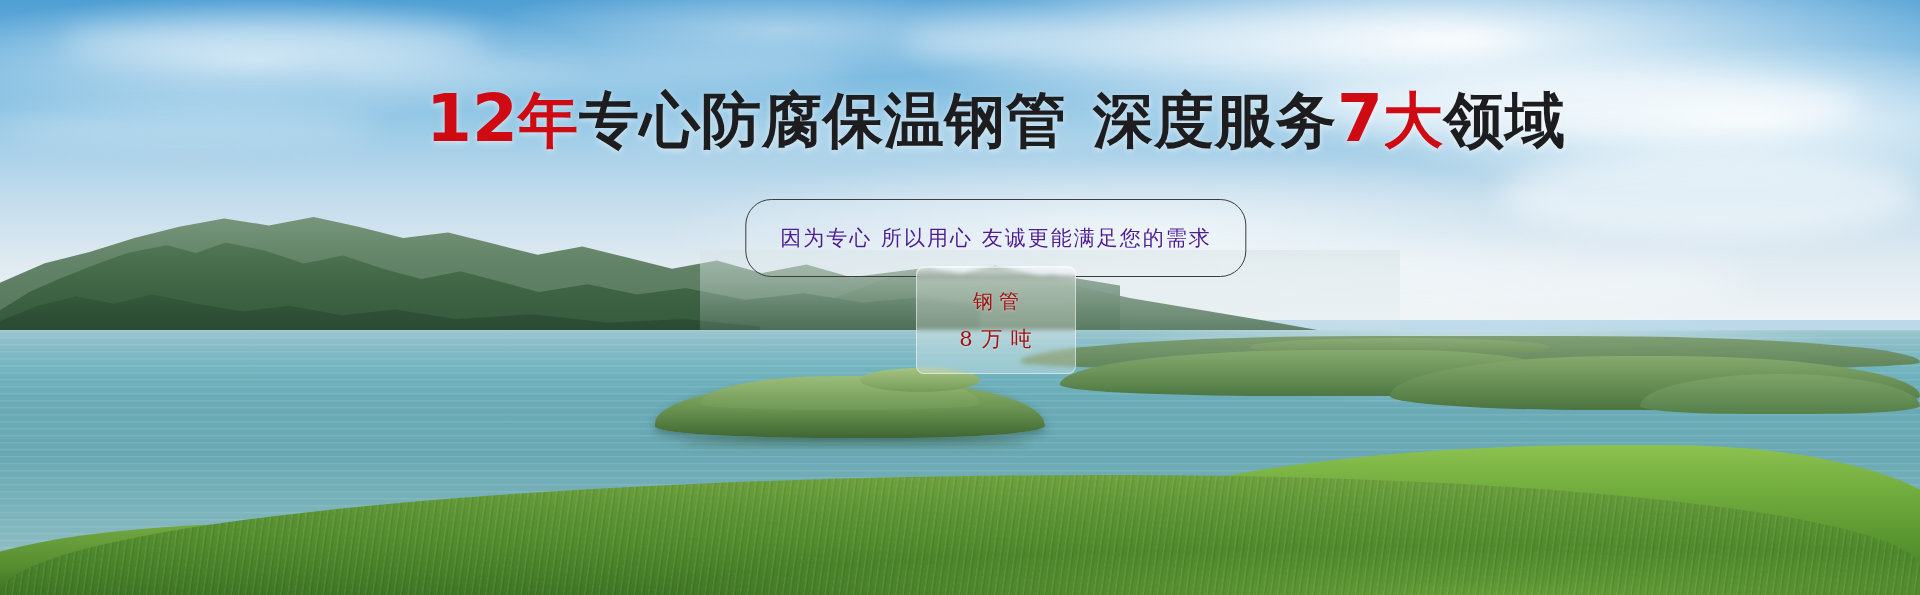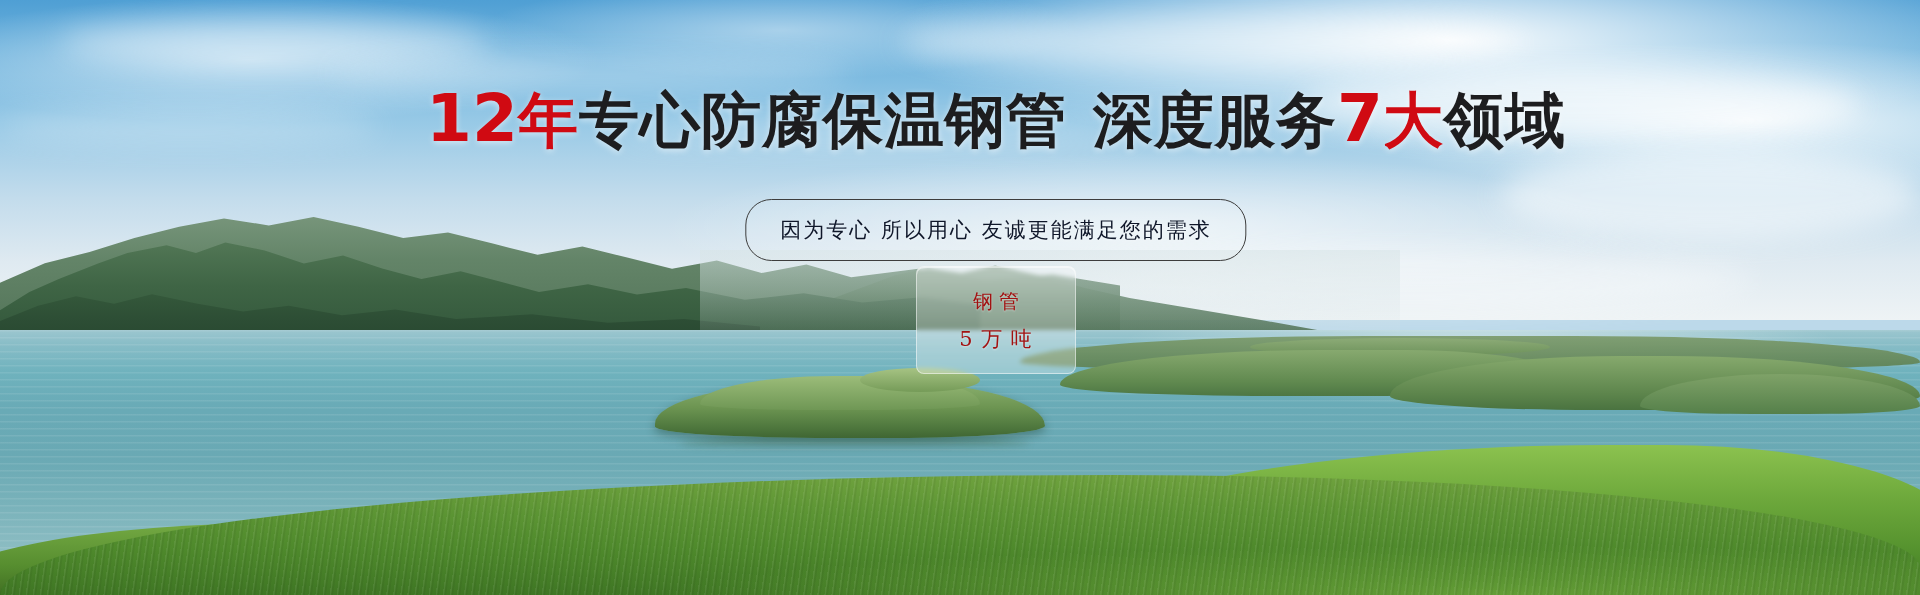--- a/index.html
+++ b/index.html
@@ -181,24 +181,24 @@
     letter-spacing:1px;white-space:nowrap;
     text-shadow:0 2px 6px rgba(255,255,255,.55);
   }
   .hl-red{color:#d00a12;}
   .hl-dark{color:#1d1d1f;}
   .hl-num{font-size:66px;letter-spacing:0;}
   .hl-gap{display:inline-block;width:26px;}
 
   .subpill{
     position:absolute;top:199px;left:50%;transform:translateX(-50%);
-    height:44px;padding:8px 34px;
+    height:44px;padding:16px 34px;
     display:flex;align-items:center;justify-content:center;
     border:1px solid #3d3d3d;border-radius:26px;
-    color:#0f172a;font-size:21px;letter-spacing:2px;
+    color:#4c1d95;font-size:21px;letter-spacing:2px;
     white-space:nowrap;
     font-family:"DejaVu Sans","Liberation Sans",sans-serif;
     background:rgba(255,255,255,.08);
     text-shadow:0 1px 3px rgba(255,255,255,.5);
   }
 
   
   .cards{
     position:absolute;top:266px;left:50%;transform:translateX(-50%);
     display:flex;gap:0;
@@ -275,21 +275,21 @@
     </div>
 
     <div class="subpill">
       <span>因为专心 所以用心  友诚更能满足您的需求</span>
     </div>
 
     <div class="cards">
 
       <div class="card">
         <div class="card-label">钢管</div>
-        <div class="card-value"><span>5 万 吨</span></div>
+        <div class="card-value"><span>8 万 吨</span></div>
       </div>
 
 
 
     </div>
 
   </div>
 </div>
 
 </body></html>

